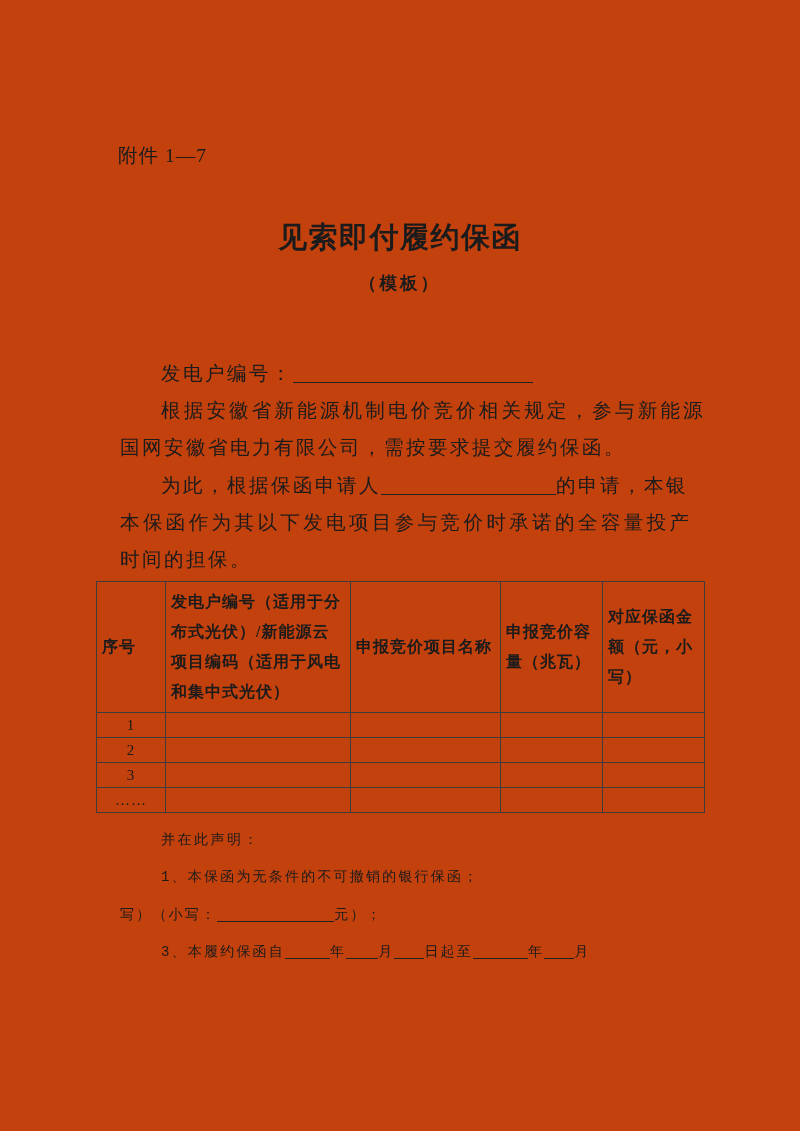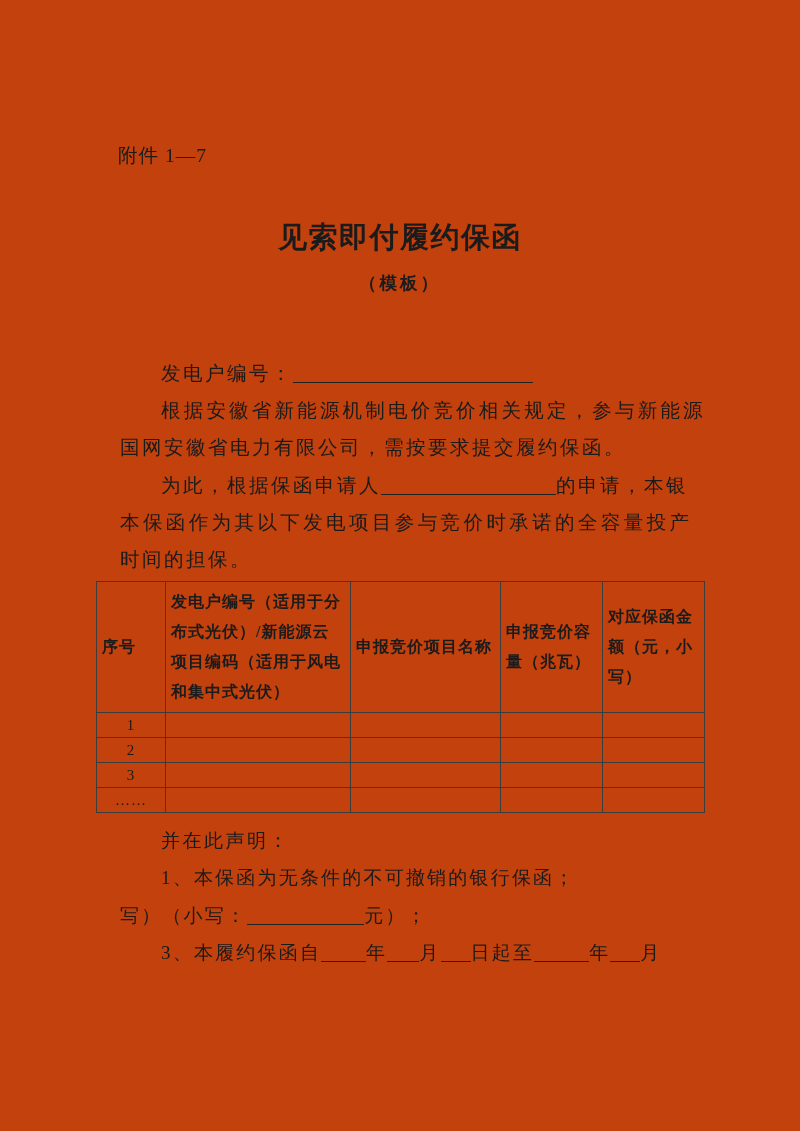--- a/index.html
+++ b/index.html
@@ -37,21 +37,22 @@
     font-weight: 600;
   }
   .paras-top {
     margin: 57px 0 0 120px;
     width: 586px;
     font-size: 19.5px;
   }
   .paras-bottom {
     margin: 9px 0 0 120px;
     width: 586px;
-    font-size: 19px;
+    font-size: 14px;
+    font-family: Liberation Mono, monospace;
   }
   .line {
     line-height: 37.2px;
     letter-spacing: 2.5px;
     white-space: nowrap;
   }
   .line.indent { padding-left: 41px; }
   .blank {
     display: inline-block;
     height: 1em;

